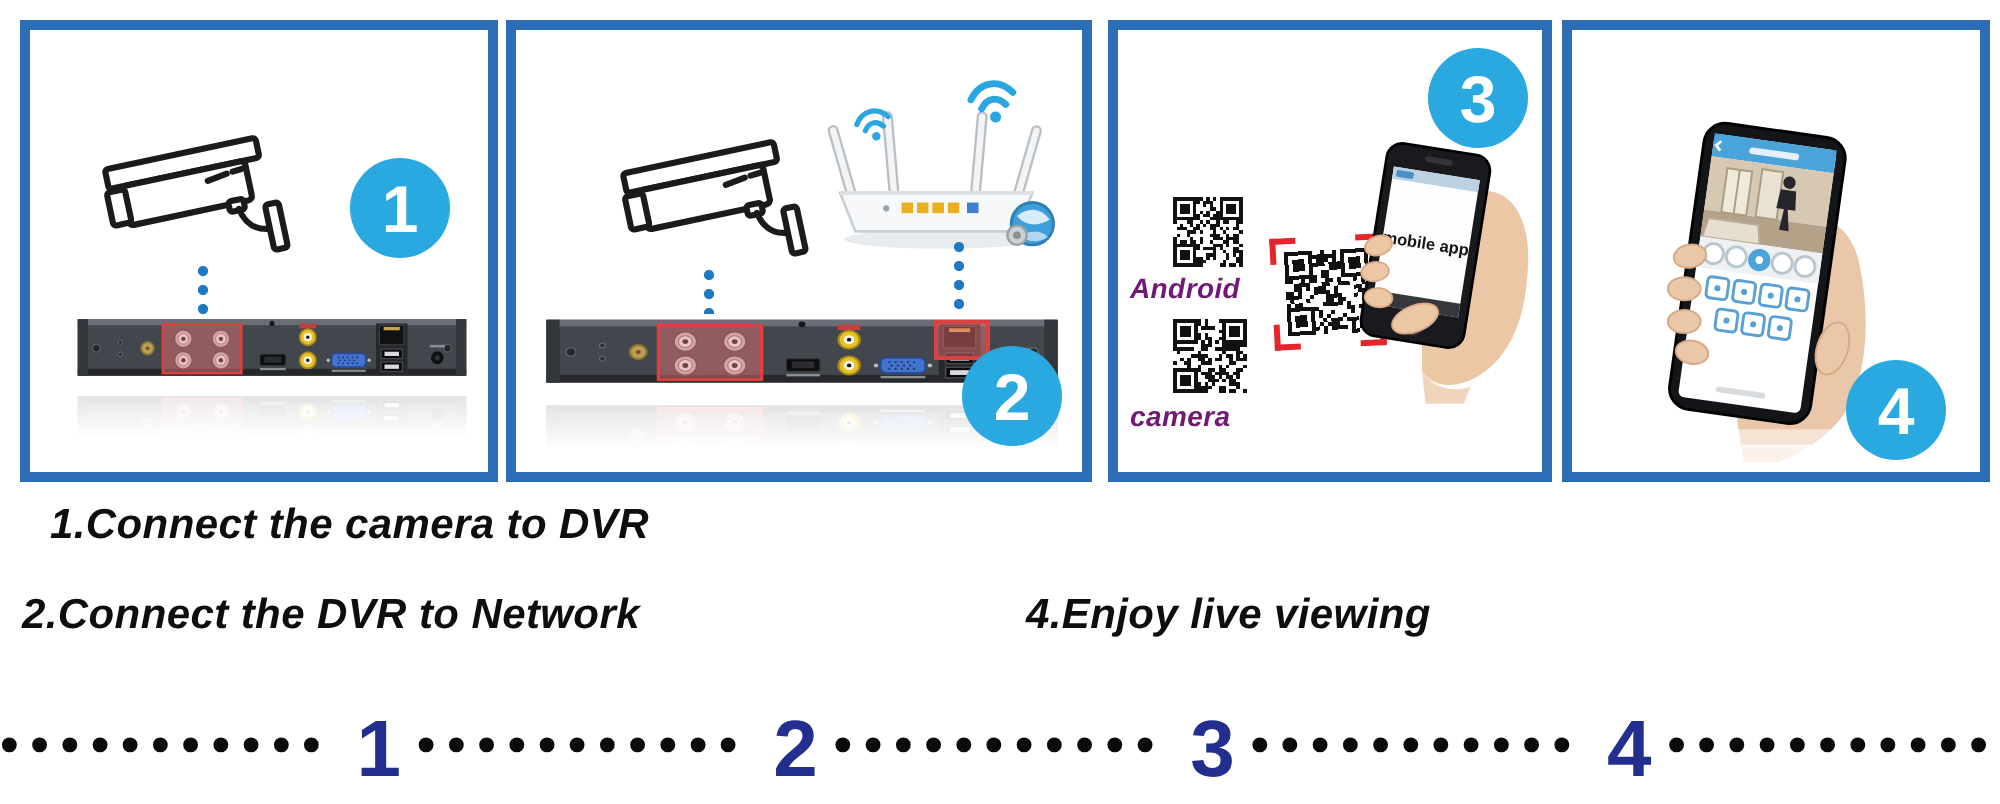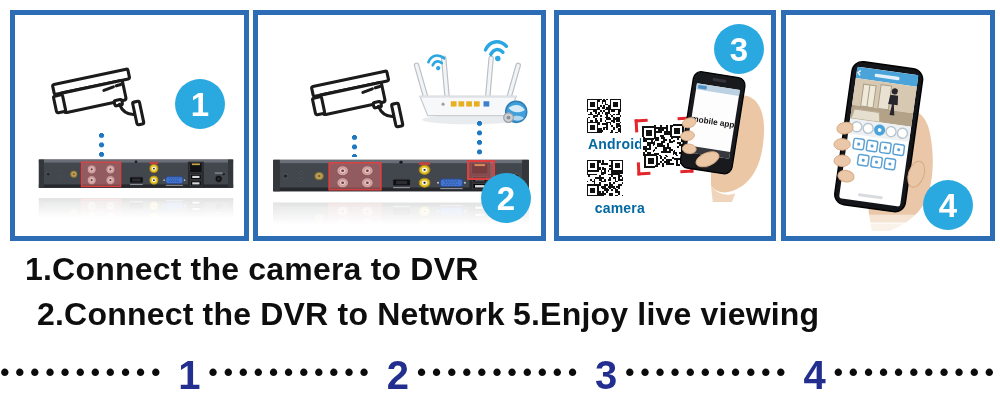--- a/index.html
+++ b/index.html
@@ -17,30 +17,30 @@
          justify-content:center;line-height:1;}
   .dotted-line{position:absolute;width:5px;
     background-image:radial-gradient(circle at 2.5px 2.5px,#1f78c2 2.3px,rgba(0,0,0,0) 2.8px);
     background-size:5px 9.5px;background-repeat:repeat-y;}
   .dvr-reflect{transform:scaleY(-1);opacity:.14;
     -webkit-mask-image:linear-gradient(to top,#000 10%,transparent 70%);
     mask-image:linear-gradient(to top,#000 10%,transparent 70%);}
   .hl-red{position:absolute;border:2px solid #dd4040;background:rgba(244,118,118,.45);}
   .qr{position:absolute;}
   .qr-canvas{position:absolute;left:0;top:0;width:100%;height:100%;}
-  .qr-label{position:absolute;color:#0369a1;font-weight:bold;font-size:14px;
-            text-align:right;letter-spacing:.2px;}
+  .qr-label{position:absolute;color:#701a75;font-weight:bold;font-size:14px;
+            text-align:left;letter-spacing:.2px;font-style:italic;}
   .scan-qr{position:absolute;}
   .corner{position:absolute;width:10px;height:10px;border:3px solid #e4252b;}
   .c-tl{left:-5px;top:-5px;border-right:none;border-bottom:none;}
   .c-tr{right:-5px;top:-5px;border-left:none;border-bottom:none;}
   .c-bl{left:-5px;bottom:-5px;border-right:none;border-top:none;}
   .c-br{right:-5px;bottom:-5px;border-left:none;border-top:none;}
-  .instr{position:absolute;font-size:32px;font-weight:bold;color:#0e0e0e;
-         letter-spacing:.2px;white-space:nowrap;}
+  .instr{position:absolute;font-size:21px;font-weight:bold;color:#0e0e0e;
+         letter-spacing:.2px;white-space:nowrap;font-style:italic;}
   .progress{position:absolute;left:0;top:352px;width:1000px;height:46px;
             display:flex;justify-content:center;align-items:center;gap:6px;}
   .pdots{font-size:26px;font-weight:bold;color:#0b0b0b;letter-spacing:6px;
          line-height:1;transform:translateY(-3px);white-space:nowrap;}
   .pnum{font-size:40px;font-weight:bold;color:#232f8e;line-height:1;margin:0 2px 0 6px;}
 </style>
 </head>
 <body>
 
 <svg width="0" height="0" style="position:absolute" aria-hidden="true">
@@ -745,22 +745,22 @@
       <ellipse cx="104" cy="126" rx="8" ry="14" fill="#eac7a8" stroke="#d8a983" stroke-width="1" transform="rotate(18 104 126)"></ellipse>
       <rect x="40" y="168" width="80" height="10" fill="#fff" opacity="0.5"></rect>
       <rect x="40" y="176" width="80" height="9" fill="#fff" opacity="0.75"></rect>
     </svg>
     <div class="badge" style="left:137px;top:165px">
       <span>4</span>
     </div>
   </section>
 
   <div class="instr" style="left:25px;top:251px">1.Connect the camera to DVR</div>
-  <div class="instr" style="left:37px;top:296px">2.Connect the DVR to Network</div>
-  <div class="instr" style="left:513px;top:296px">5.Enjoy live viewing</div>
+  <div class="instr" style="left:11px;top:296px">2.Connect the DVR to Network</div>
+  <div class="instr" style="left:513px;top:296px">4.Enjoy live viewing</div>
 
   <div class="progress">
     <span class="pdots">•••••••••••</span>
     <span class="pnum">1</span>
     <span class="pdots">•••••••••••</span>
     <span class="pnum">2</span>
     <span class="pdots">•••••••••••</span>
     <span class="pnum">3</span>
     <span class="pdots">•••••••••••</span>
     <span class="pnum">4</span>

